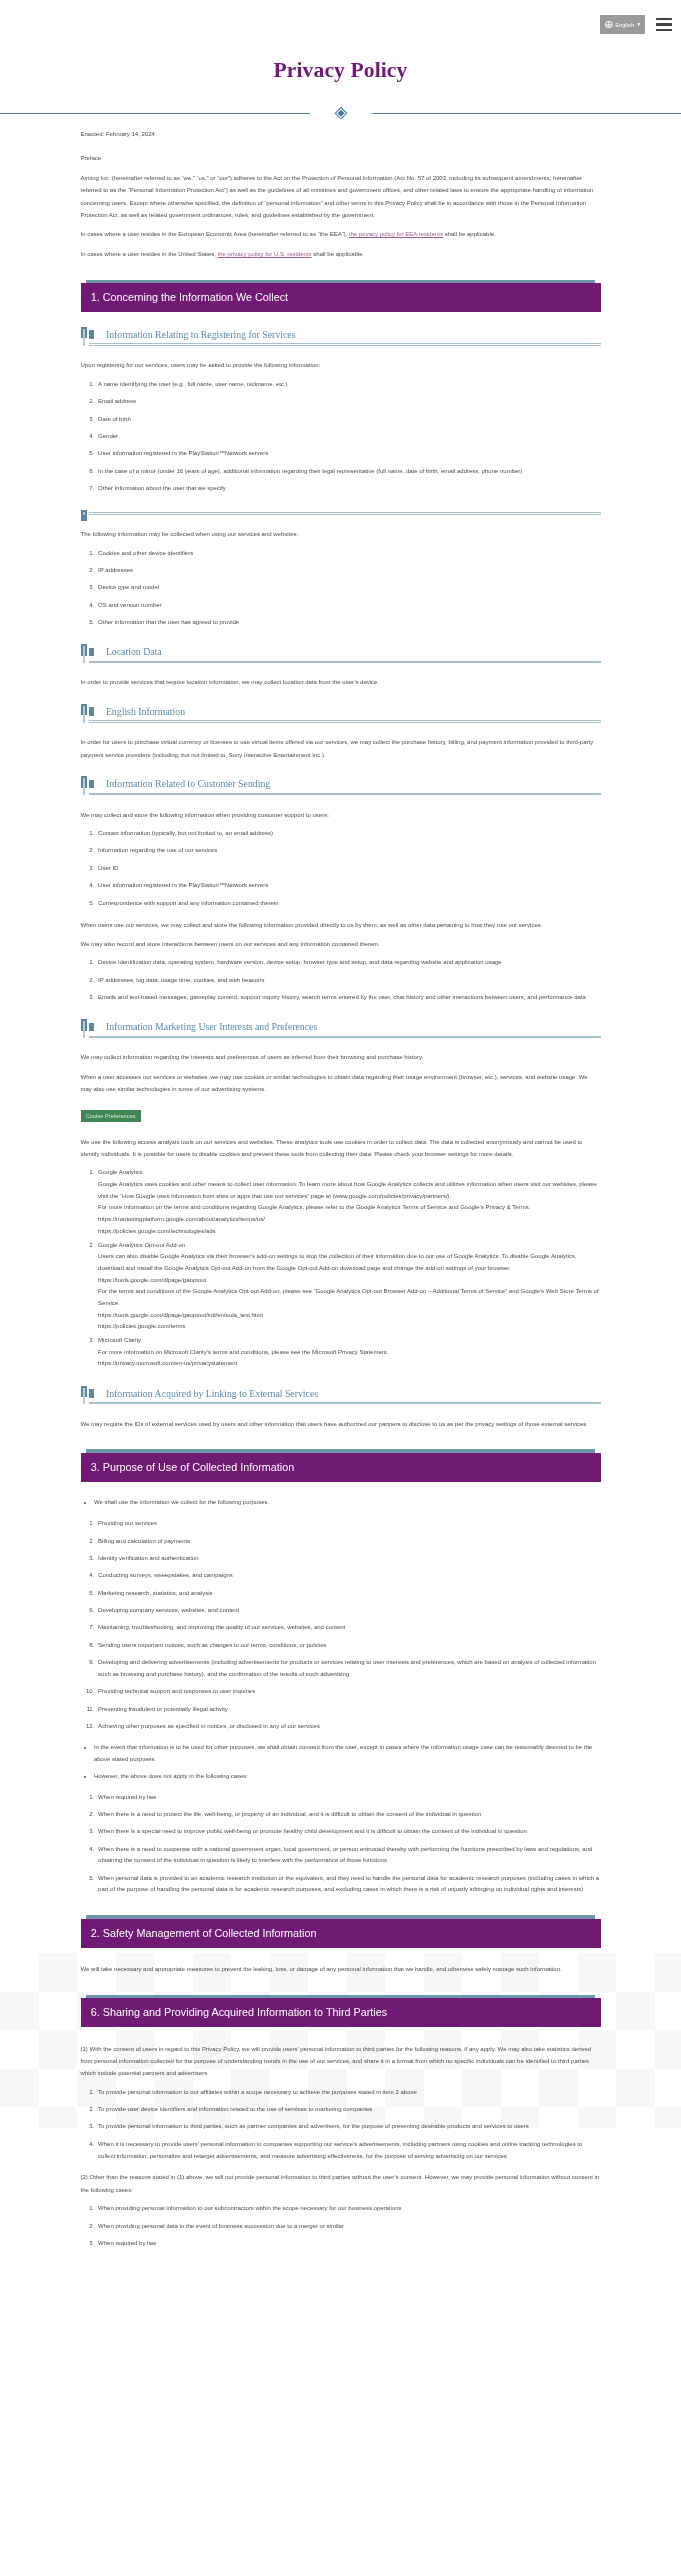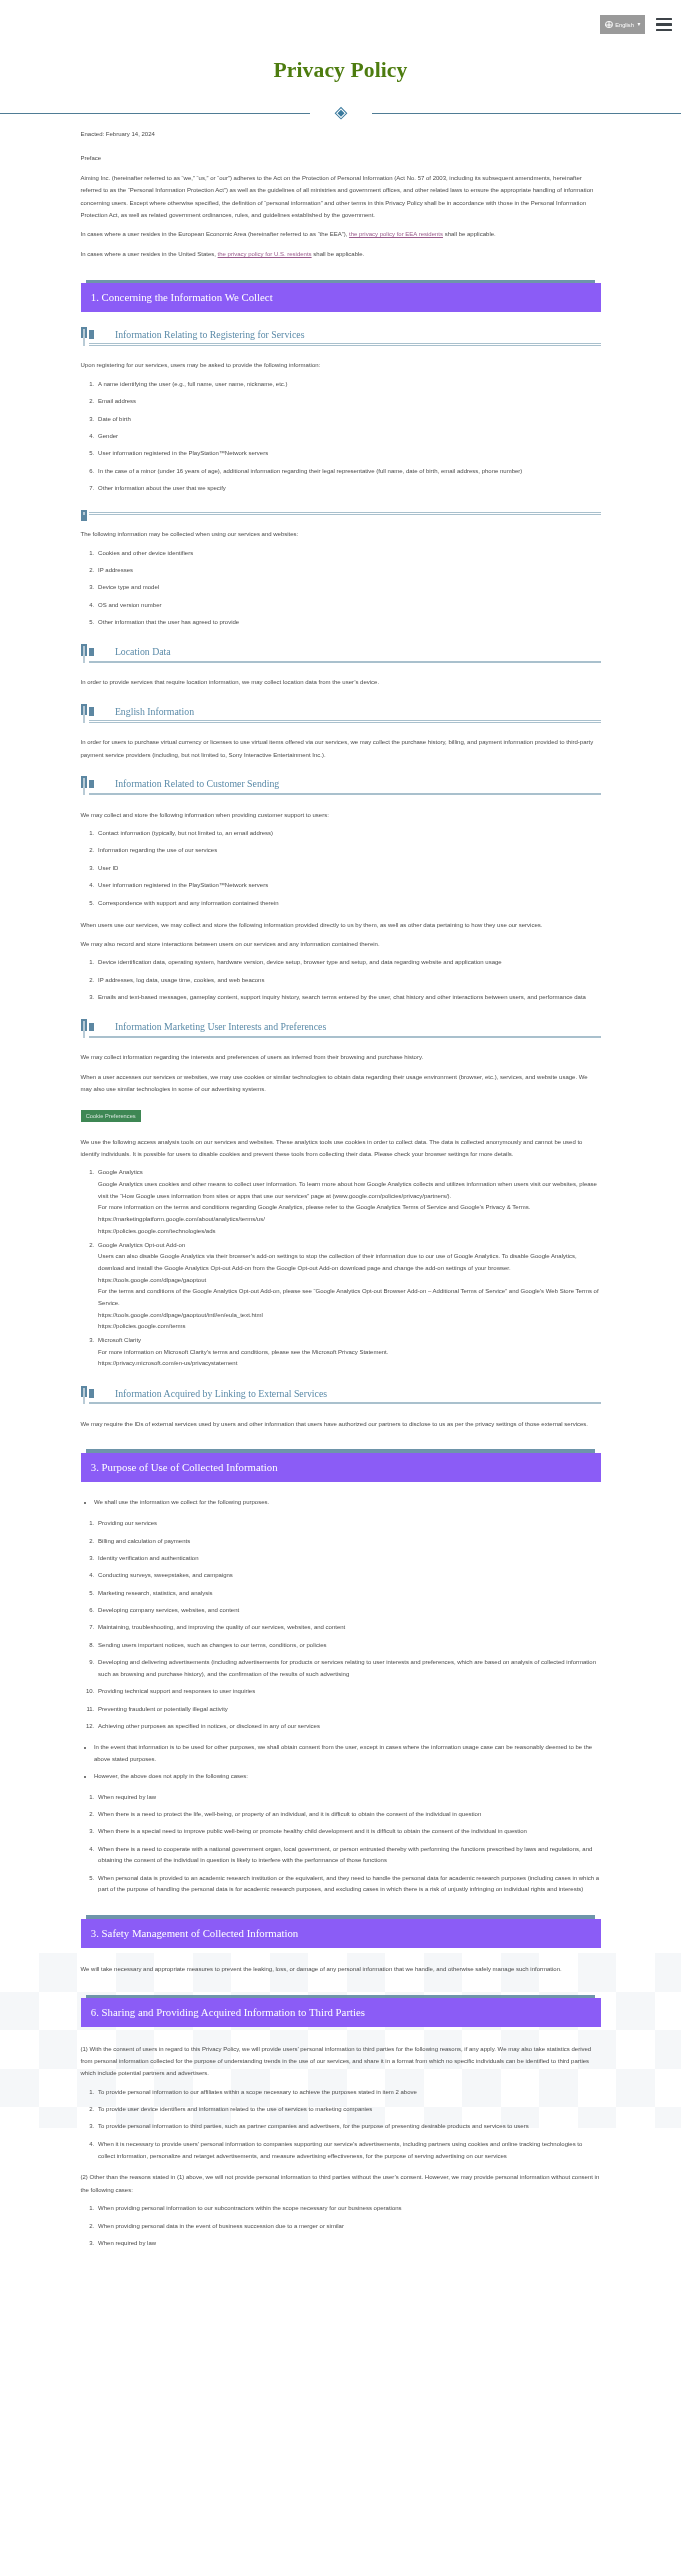--- a/index.html
+++ b/index.html
@@ -72,21 +72,21 @@
     display:flex; flex-direction:column; justify-content:space-between;
     cursor:pointer;
   }
   .burger span { display:block; height:2.1px; background:#3d4348; border-radius:0.5px; }
 
   
   .page-title {
     text-align:center;
     font-family:"Liberation Serif", serif;
     font-size:21.6px;
-    color:#4d7c0f;
+    color:#701a75;
     margin:9.3px 0 24px;
     letter-spacing:0.1px;
     position:relative; z-index:2;
   }
   .title-rule {
     position:relative;
     height:12.4px;
     margin-bottom:11.3px;
     z-index:2;
   }
@@ -154,23 +154,23 @@
     z-index:2;
   }
   .h1band .shadow {
     position:absolute;
     left:5.2px; top:-3.6px; right:5.2px; height:100%;
     background:#55829b;
     opacity:.85;
   }
   .h1band .bar {
     position:relative;
-    background:#8b5cf6;
+    background:#701a75;
     color:#ffffff;
-    font-family:Liberation Serif, serif;
+    font-family:Liberation Sans, sans-serif;
     font-size:10.8px;
     line-height:1.32;
     padding:6.7px 10.3px 7.7px;
   }
 
   
   .h2wrap {
     position:relative;
     margin:17.5px 0 13.4px;
     padding-left:8.2px;
@@ -188,21 +188,21 @@
     border-right:0.5px solid #b9cbd6;
   }
   .h2wrap h2 {
     margin:0;
     font-family:"Liberation Serif", serif;
     font-weight:normal;
     font-size:9.8px;
     color:#5a8aa8;
     display:flex;
     align-items:center;
-    gap:21px;
+    gap:12px;
     padding-bottom:3.1px;
   }
   .h2wrap h2 .sq {
     display:inline-block;
     width:5.2px; height:8.8px;
     background:#5c87a2;
     flex:0 0 auto;
   }
   .h2wrap .rules {
     border-top:1px solid #a9c0cd;
@@ -442,21 +442,21 @@
     <li>When required by law</li>
     <li>When there is a need to protect the life, well-being, or property of an individual, and it is difficult to obtain the consent of the individual in question</li>
     <li>When there is a special need to improve public well-being or promote healthy child development and it is difficult to obtain the consent of the individual in question</li>
     <li>When there is a need to cooperate with a national government organ, local government, or person entrusted thereby with performing the functions prescribed by laws and regulations, and obtaining the consent of the individual in question is likely to interfere with the performance of those functions</li>
     <li>When personal data is provided to an academic research institution or the equivalent, and they need to handle the personal data for academic research purposes (including cases in which a part of the purpose of handling the personal data is for academic research purposes, and excluding cases in which there is a risk of unjustly infringing on individual rights and interests)</li>
   </ol>
 
   
   <div class="h1band">
     <div class="shadow"></div>
-    <div class="bar">3. Safety Management of Collected Information</div>
+    <div class="bar">2. Safety Management of Collected Information</div>
   </div>
   <p class="body">We will take necessary and appropriate measures to prevent the leaking, loss, or damage of any personal information that we handle, and otherwise safely manage such information.</p>
 
   
   <div class="h1band">
     <div class="shadow"></div>
     <div class="bar">6. Sharing and Providing Acquired Information to Third Parties</div>
   </div>
   <p class="body">(1) With the consent of users in regard to this Privacy Policy, we will provide users’ personal information to third parties for the following reasons, if any apply. We may also take statistics derived from personal information collected for the purpose of understanding trends in the use of our services, and share it in a format from which no specific individuals can be identified to third parties which include potential partners and advertisers.</p>
   <ol class="num">

